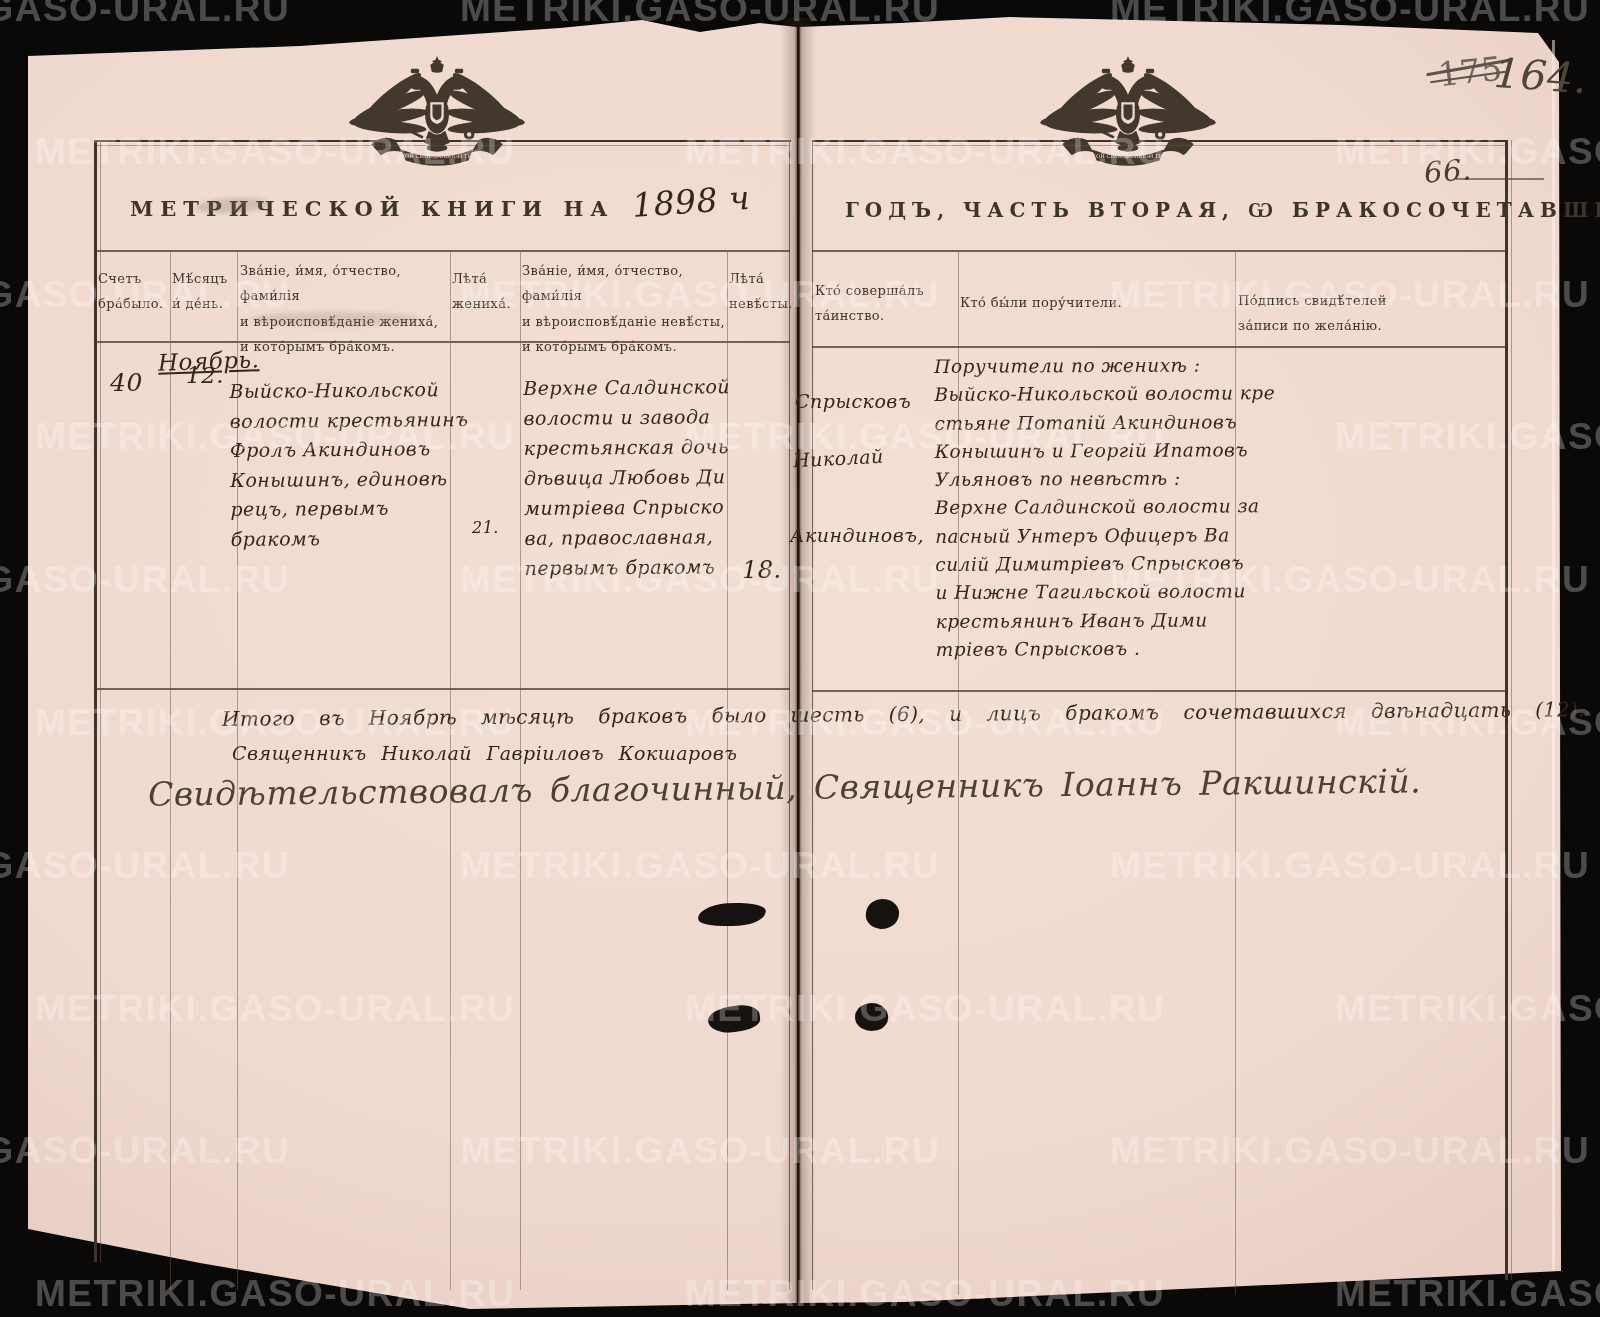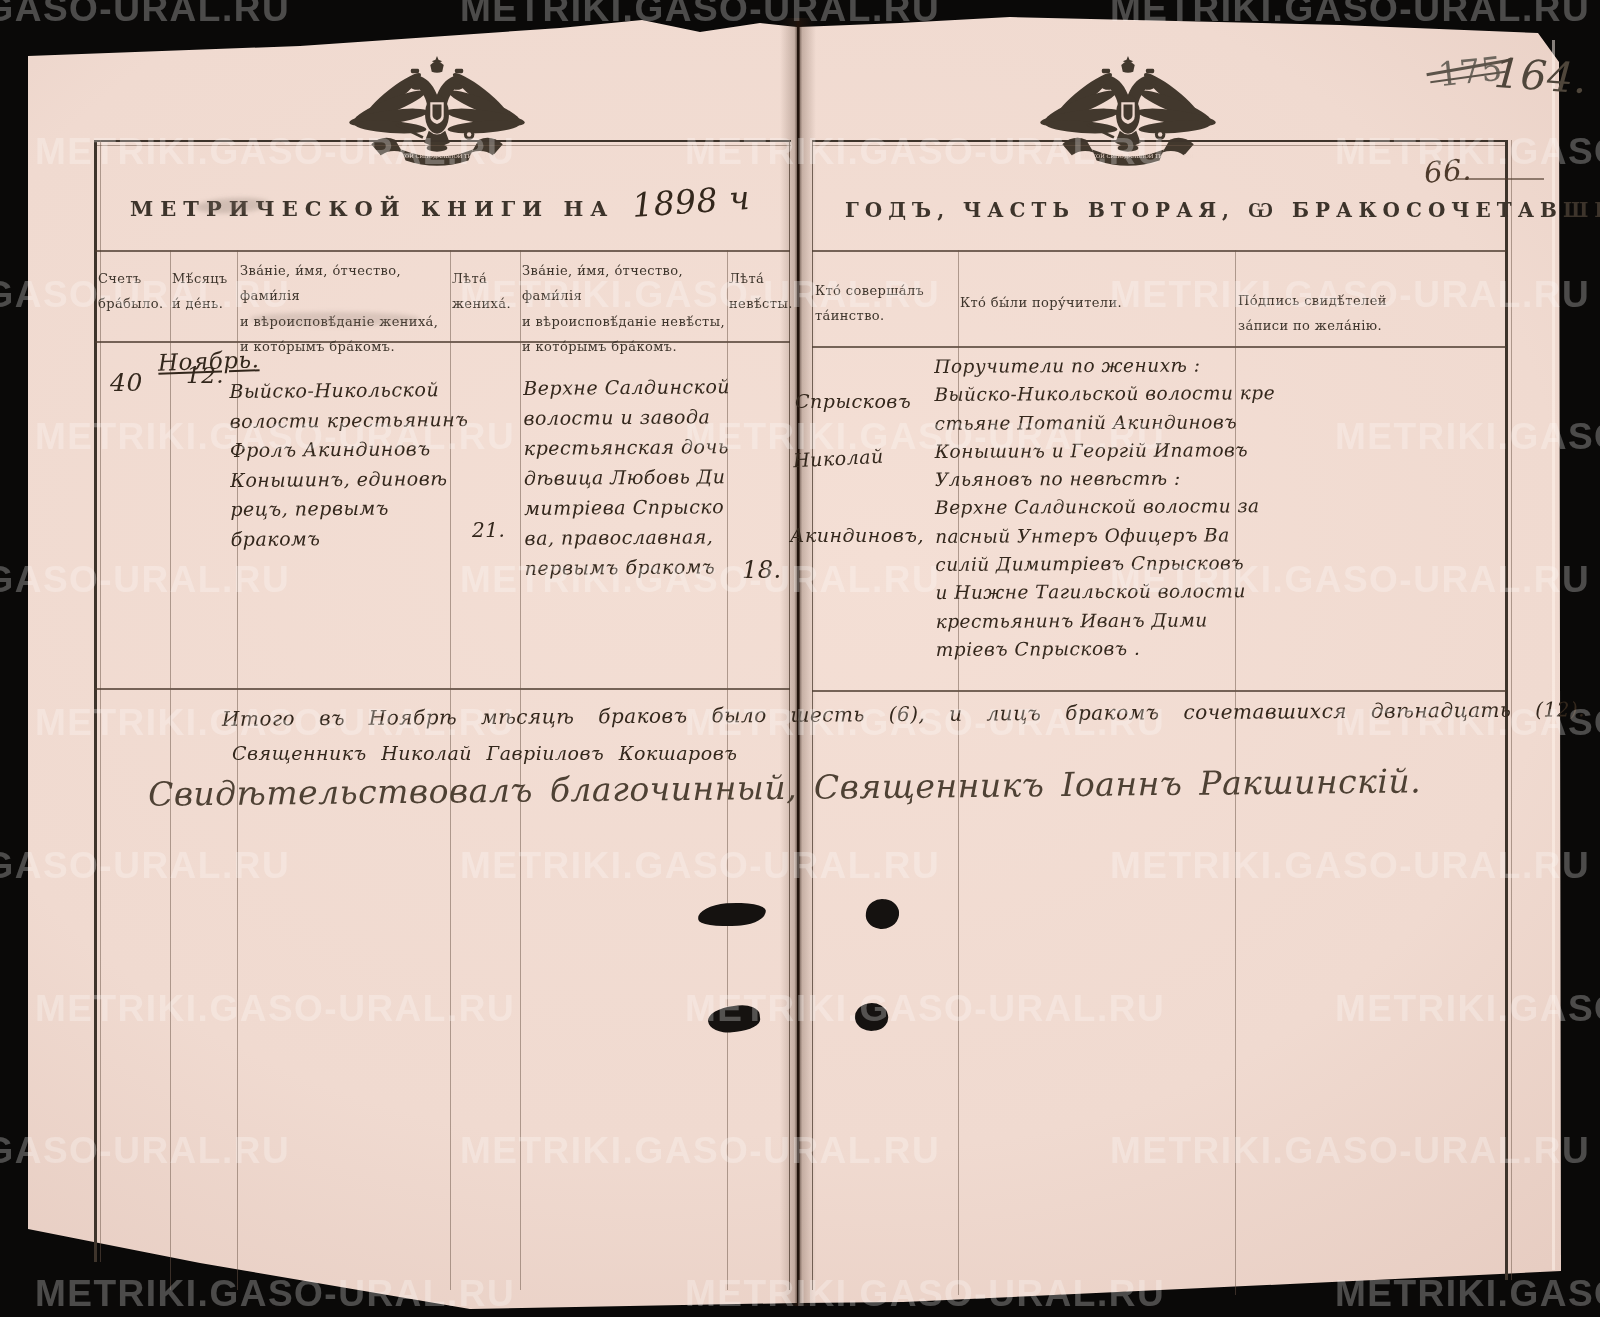--- a/index.html
+++ b/index.html
@@ -140,21 +140,21 @@
   <div class="hw" style="left:186px;top:362px;font-size:23px">12.</div>
 
   <div class="hw hw-lines" style="left:230px;top:376px;width:225px;font-size:19px;line-height:29.5px;transform:rotate(-.5deg)">
       <div class="hw-line">Выйско-Никольской</div>
       <div class="hw-line">волости крестьянинъ</div>
       <div class="hw-line">Фролъ Акиндиновъ</div>
       <div class="hw-line">Конышинъ, единовѣ</div>
       <div class="hw-line">рецъ, первымъ</div>
       <div class="hw-line">бракомъ</div>
     </div>
-  <div class="hw" style="left:472px;top:518px;font-size:20px">21.</div>
+  <div class="hw" style="left:472px;top:518px;font-size:16px">21.</div>
 
   <div class="hw hw-lines" style="left:524px;top:372px;width:215px;font-size:19px;line-height:30px;transform:rotate(-.5deg)">
       <div class="hw-line">Верхне Салдинской</div>
       <div class="hw-line">волости и завода</div>
       <div class="hw-line">крестьянская дочь</div>
       <div class="hw-line">дѣвица Любовь Ди</div>
       <div class="hw-line">митріева Спрыско</div>
       <div class="hw-line">ва, православная,</div>
       <div class="hw-line">первымъ бракомъ</div>
     </div>

